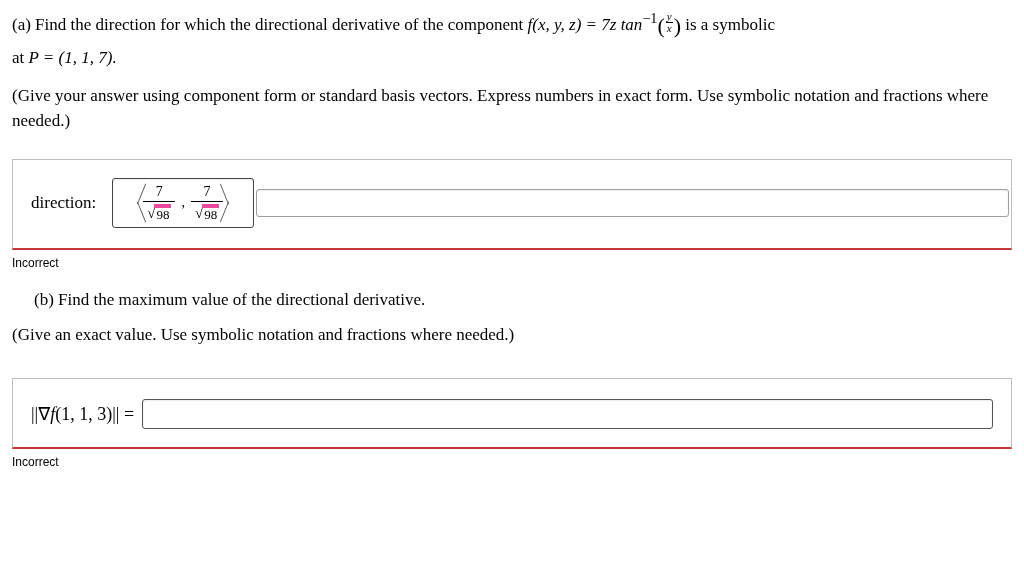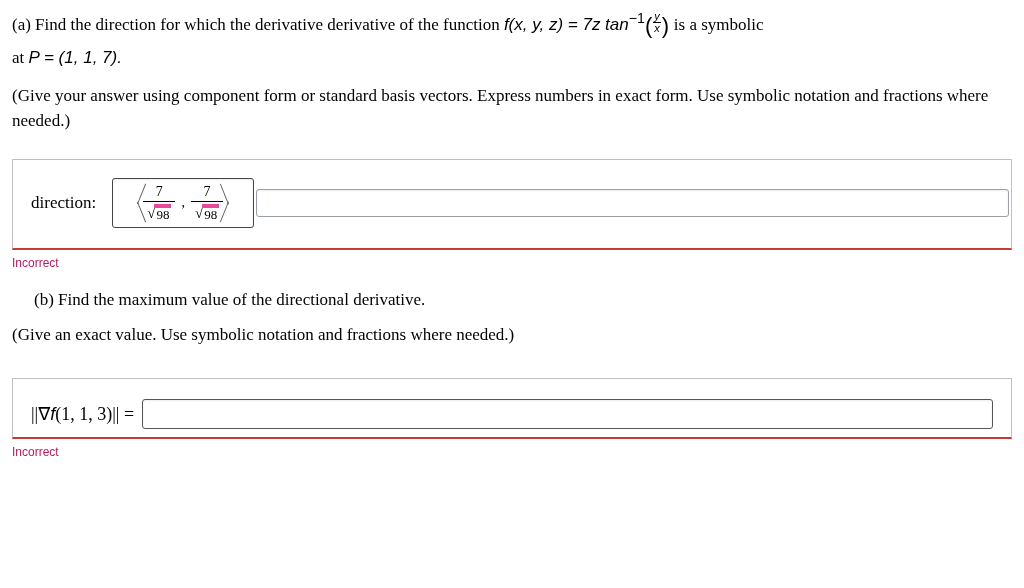--- a/index.html
+++ b/index.html
@@ -6,21 +6,21 @@
   body {
     margin: 0;
     padding: 4px 12px 0 12px;
     font-family: Georgia, 'Times New Roman', serif;
     font-size: 17px;
     color: #000;
     background: #fff;
     width: 1024px;
   }
   .text-line { margin: 4px 0; line-height: 1.45; }
-  .math-i { font-style: italic; font-family: Liberation Sans, sans-serif; }
+  .math-i { font-style: italic; font-family: Liberation Serif, serif; }
   .answer-block {
     border: 1px solid #bfbfbf;
     border-bottom: 2px solid #c63a3a;
     padding: 18px 2px 20px 18px;
     margin-top: 26px;
   }
   .answer-row { display: flex; align-items: center; }
   .answer-label { margin-right: 12px; font-size: 17px; }
   .frac-holder {
     position: relative;
@@ -63,55 +63,55 @@
   .row-wrap { display:flex; align-items:center; gap: 0; }
   .trailing-box {
     border: 1px solid #9aa0a6;
     border-radius: 3px;
     height: 28px;
     flex: 1;
     margin-left: 2px;
     box-shadow: inset 0 1px 2px rgba(0,0,0,0.08);
   }
   .feedback {
-    color: #be185d;
+    color: #000000;
     font-family: Arial, Helvetica, sans-serif;
     font-size: 12px;
     margin: 6px 0 18px 0;
   }
   .sup-frac {
     display: inline-flex; flex-direction: column; font-size: 11px;
     vertical-align: 10px; line-height: 1; margin: 0 1px;
   }
   .sup-frac span:first-child { border-bottom: 1px solid #000; padding: 0 1px; }
   .sup-frac span:last-child { padding: 0 1px; text-align: center; }
   .paren-big { font-size: 22px; vertical-align: -3px; }
   .norm { font-size: 18px; }
   .answer-block-2 {
     border: 1px solid #bfbfbf;
     border-bottom: 2px solid #c63a3a;
-    padding: 20px 18px 8px 18px;
+    padding: 20px 18px 18px 18px;
     margin-top: 30px;
   }
   .answer-row-2 { display: flex; align-items: center; }
   .input-box-long {
     border: 1px solid #555;
     border-radius: 3px;
     height: 30px;
     flex: 1;
     margin-left: 8px;
     box-shadow: inset 0 1px 2px rgba(0,0,0,0.08);
     background:#fff;
   }
 </style>
 </head>
 <body>
 
 <div class="text-line">
-  <span>(a) Find the direction for which the derivative derivative of the function </span>
+  <span>(a) Find the direction for which the directional derivative of the component </span>
   <span class="math-i">
     <span>f(x, y, z) = 7z tan</span><sup style="font-style:normal;">−1</sup><span class="paren-big" style="font-style:normal;">(</span><span class="sup-frac">
         <span class="math-i">y</span>
         <span class="math-i">x</span>
       </span><span class="paren-big" style="font-style:normal;">)</span>
   </span>
   <span> is a symbolic</span>
 </div>
 <div class="text-line">
   <span>at </span><span class="math-i">P = (1, 1, 7).</span>

